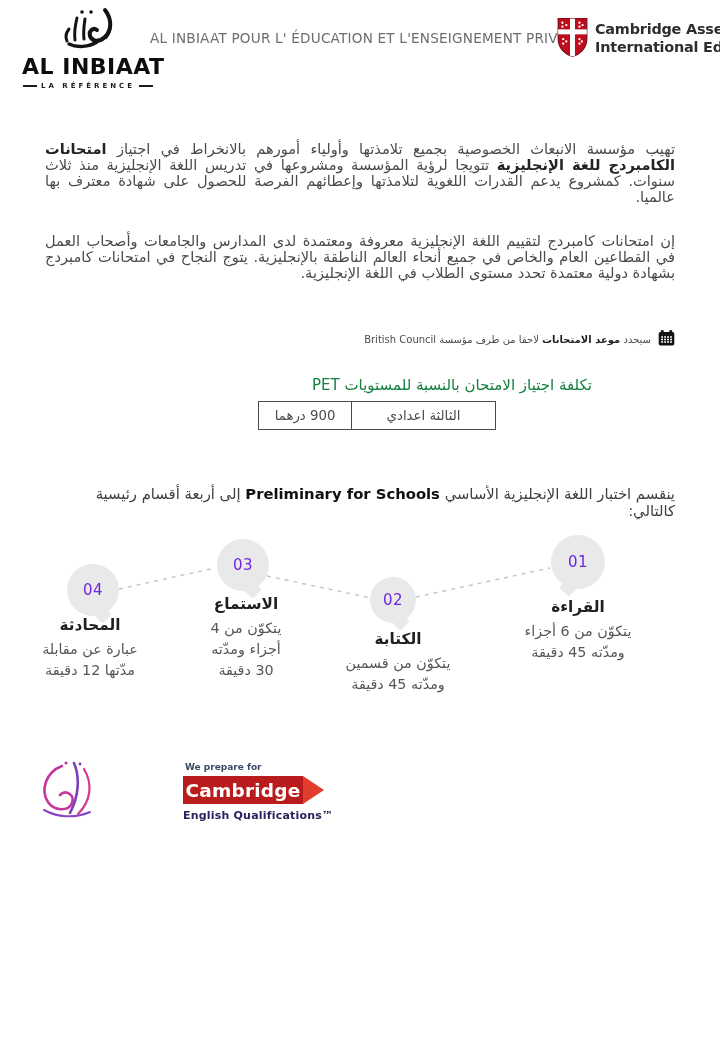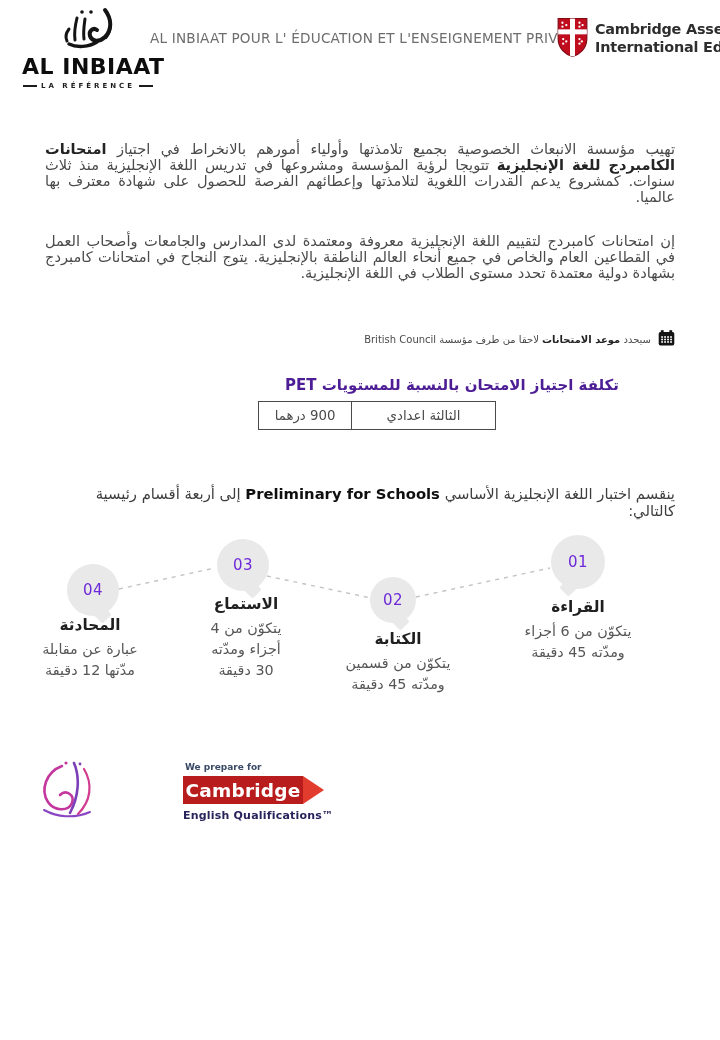--- a/index.html
+++ b/index.html
@@ -33,21 +33,21 @@
   .para b { color:#232323; }
   .p1 { top:141px; }
   .p2 { top:233px; }
 
   .schedule { position:absolute; top:330px; left:45px; width:630px; direction:rtl; text-align:right;
               font-size:10px; color:#4a4a4a; }
   .schedule b { color:#232323; }
   .cal-icon { display:inline-block; vertical-align:-3px; margin-left:7px; }
 
   .pet-heading { position:absolute; top:376px; left:252px; width:400px; direction:rtl; text-align:center;
-                 font-size:15px; font-weight:700; color:#4c1d95; }
+                 font-size:15px; font-weight:400; color:#15803d; }
 
   .price-table { position:absolute; top:401px; left:258px; width:238px; height:29px;
                  direction:rtl; display:flex; border:1.4px solid #4a4a4a; }
   .price-cell { display:flex; align-items:center; justify-content:center; font-size:13.3px; color:#4a4a4a; }
   .cell-level { width:144px; border-left:1.4px solid #4a4a4a; }
   .cell-price { flex:1; }
 
   .exam-line { position:absolute; top:485px; left:45px; width:630px; direction:rtl; text-align:right;
                font-size:14.8px; color:#3e3e3e; }
   .exam-line b { color:#0f0f0f; }

